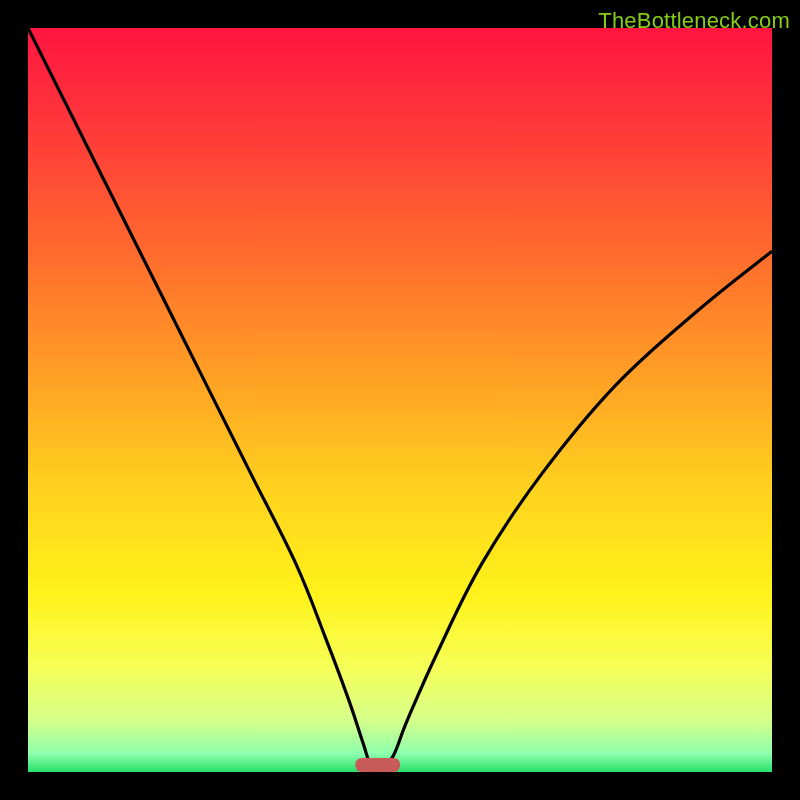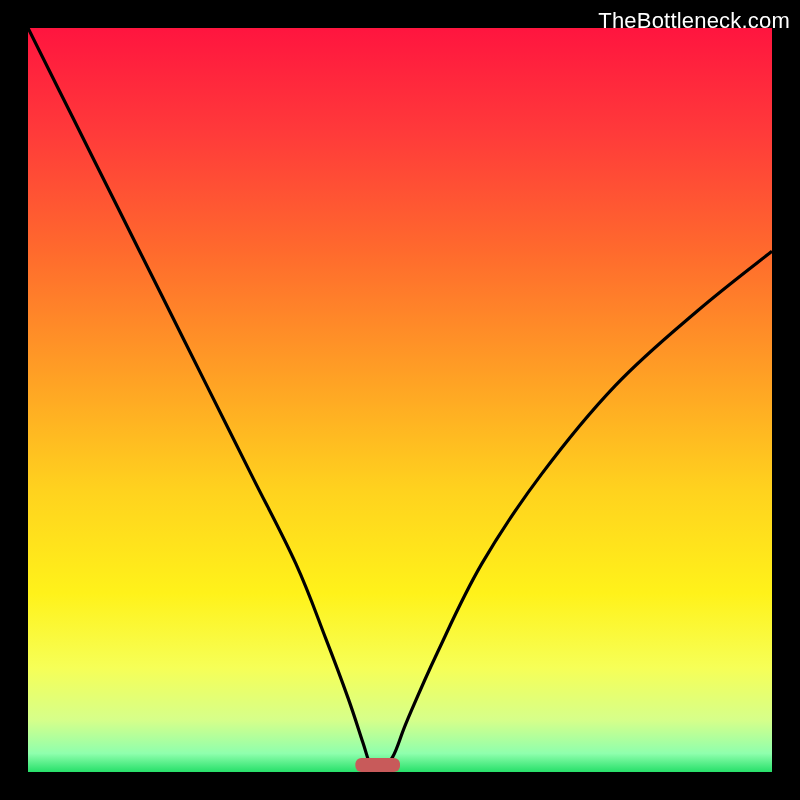--- a/index.html
+++ b/index.html
@@ -22,21 +22,21 @@
     left: 28px;
     top: 28px;
     width: 744px;
     height: 744px;
     
   }
   .watermark {
     position: absolute;
     top: 8px;
     right: 10px;
-    color: #ffffff;
+    color: #84cc16;
     font-size: 22px;
     font-weight: 500;
     letter-spacing: 0.2px;
     user-select: none;
   }
   svg {
     display: block;
   }
 </style>
 </head>

